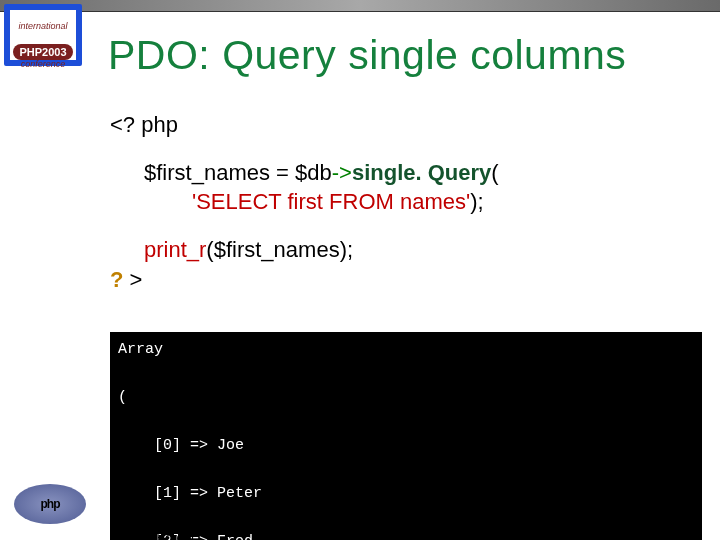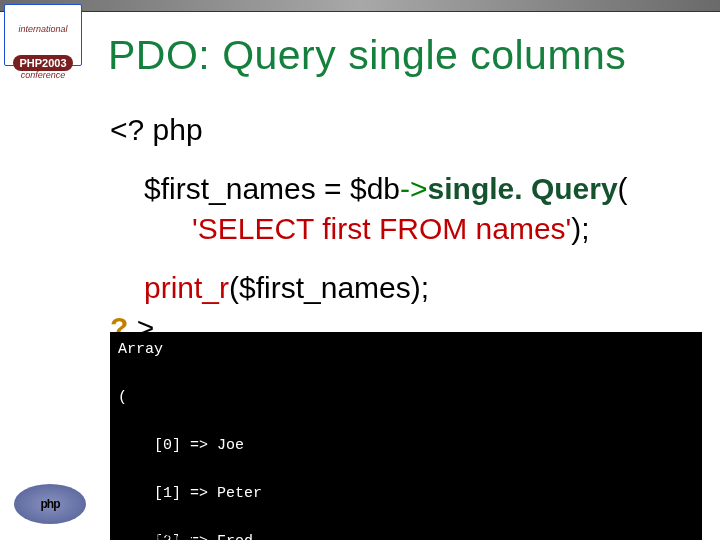--- a/index.html
+++ b/index.html
@@ -16,56 +16,56 @@
     top: 0; left: 0; right: 0;
     height: 12px;
     background: linear-gradient(to right, #6a6a6a 0%, #a8a8a8 50%, #6a6a6a 100%);
     border-bottom: 1px solid #333;
   }
   .conf-badge {
     position: absolute;
     top: 4px; left: 4px;
     width: 78px; height: 62px;
     background: #fff;
-    border: 1px solid #1d4ed8;
+    border: 6px solid #1d4ed8;
     border-radius: 2px;
     font-size: 9px;
     font-style: italic;
     text-align: center;
     line-height: 1.1;
     color: #7a1f1f;
-    padding-top: 20px;
+    padding-top: 12px;
   }
   .conf-badge .php2003 {
     display: inline-block;
     font-weight: bold;
     font-style: normal;
     color: #fff;
     background: #7a1f1f;
     padding: 2px 6px;
     border-radius: 10px;
-    margin-top: 20px;
+    margin-top: 12px;
     font-size: 11px;
   }
   .title {
     position: absolute;
     top: 32px;
     left: 108px;
     font-size: 41px;
     font-family: Verdana, sans-serif;
     color: #15803d;
     letter-spacing: 0.5px;
   }
   .content {
     position: absolute;
     top: 110px;
     left: 110px;
     right: 20px;
     font-family: Verdana, sans-serif;
-    font-size: 30px;
+    font-size: 22px;
     color: #000;
     line-height: 1.35;
   }
   .code-open, .code-close { color: #000; }
   .indent { padding-left: 34px; }
   .indent2 { padding-left: 68px; }
   .arrow { color: #008000; }
   .method { color: #14532d; font-weight: bold; }
   .str { color: #c00000; margin-left: 14px; }
   .func { color: #c00000; }

